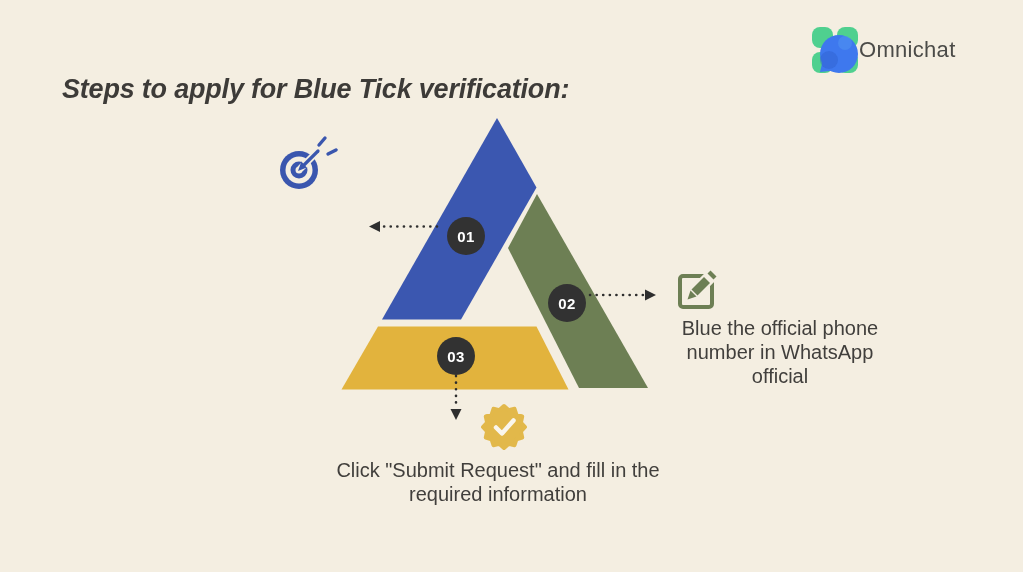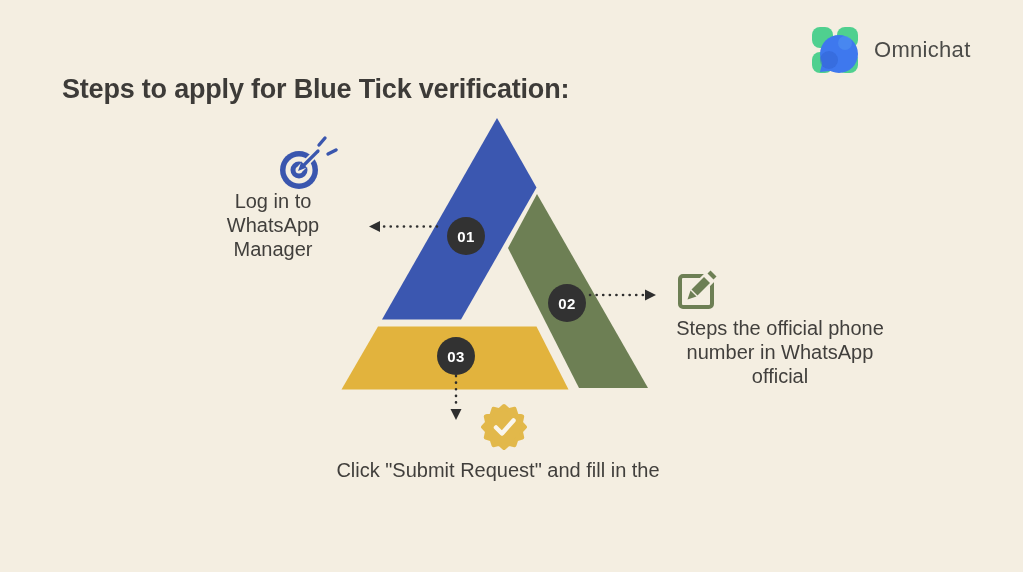--- a/index.html
+++ b/index.html
@@ -7,24 +7,25 @@
     position:relative;
     width:1023px;height:572px;
     background:#f4eee1;
     overflow:hidden;
     font-family:"Liberation Sans",sans-serif;
   }
   .title{
     position:absolute;left:62px;top:74px;
     font-size:27px;font-weight:700;color:#3d3b38;
     letter-spacing:-0.2px;
+    font-style:italic;
   }
   .brand{
     position:absolute;left:811px;top:26px;
-    display:flex;align-items:center;gap:15px;
+    display:flex;align-items:center;
   }
   .brand-name{
     font-size:22px;font-weight:500;color:#4b4b48;letter-spacing:0.3px;
   }
   .step-text{
     position:absolute;text-align:center;
     font-size:20px;line-height:24px;font-weight:500;color:#413f3c;
   }
   .step1-text{left:183px;top:189px;width:180px;}
   .step2-text{left:630px;top:316px;width:300px;}
@@ -108,29 +109,25 @@
       <line x1="710.5" y1="276.5" x2="713.5" y2="273.5" stroke="#6d7f54" stroke-width="8.5"></line>
       <polygon points="687.5,299.5 696.5,296.5 690.5,290.5" fill="#6d7f54"></polygon>
     </g>
 
     <g>
       <polygon fill="#e2b84a" stroke="#e2b84a" stroke-width="4" stroke-linejoin="round" points="525,427 520.9,431.5 522.2,437.5 516.4,439.4 514.5,445.2 508.5,443.9 504,448 499.5,443.9 493.5,445.2 491.6,439.4 485.8,437.5 487.1,431.5 483,427 487.1,422.5 485.8,416.5 491.6,414.6 493.5,408.8 499.5,410.1 504,406 508.5,410.1 514.5,408.8 516.4,414.6 522.2,416.5 520.9,422.5"></polygon>
       <polyline points="496,427.5 502,433.5 513.5,420.5" fill="none" stroke="#faf6ec" stroke-width="4.5" stroke-linecap="round" stroke-linejoin="round"></polyline>
     </g>
   </svg>
 
-  <div class="step-text step1-text">
-    <div>Log in to</div>
-    <div>WhatsApp</div>
-    <div>Manager</div>
-  </div>
 
   <div class="step-text step2-text">
-    <div>Steps the official phone</div>
+    <div>Blue the official phone</div>
     <div>number in WhatsApp</div>
     <div>official</div>
   </div>
 
   <div class="step-text step3-text">
     <div>Click "Submit Request" and fill in the</div>
+    <div>required information</div>
   </div>
 
 </div>
 
 </body></html>

